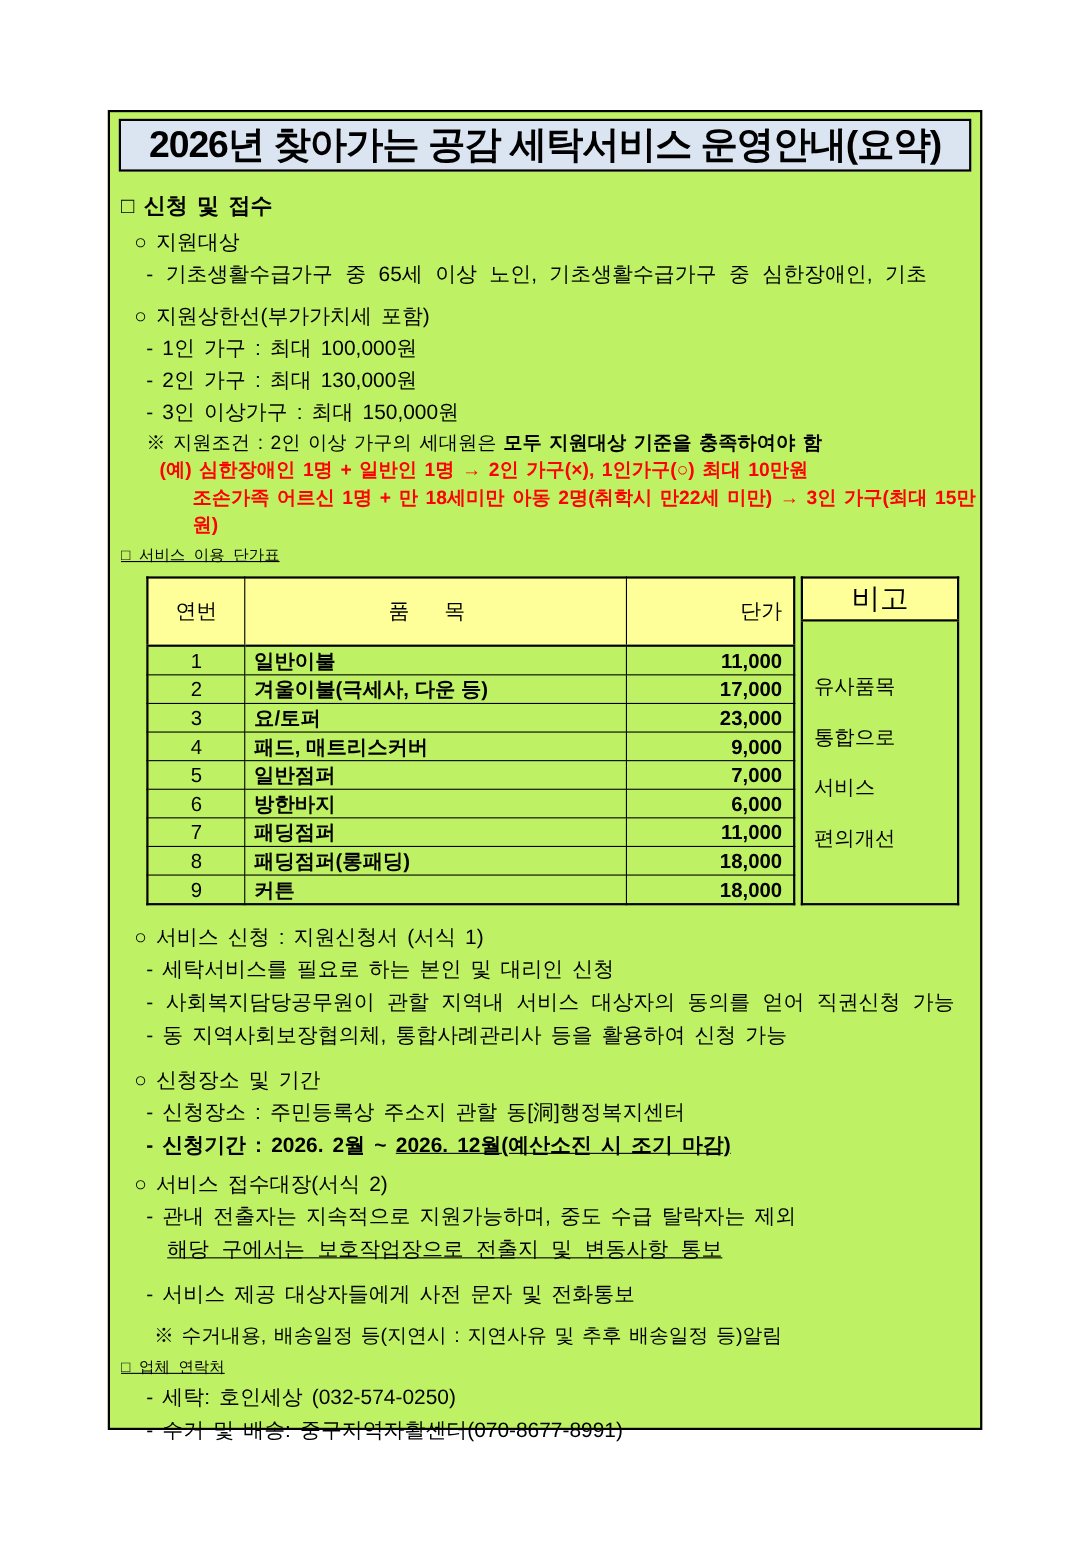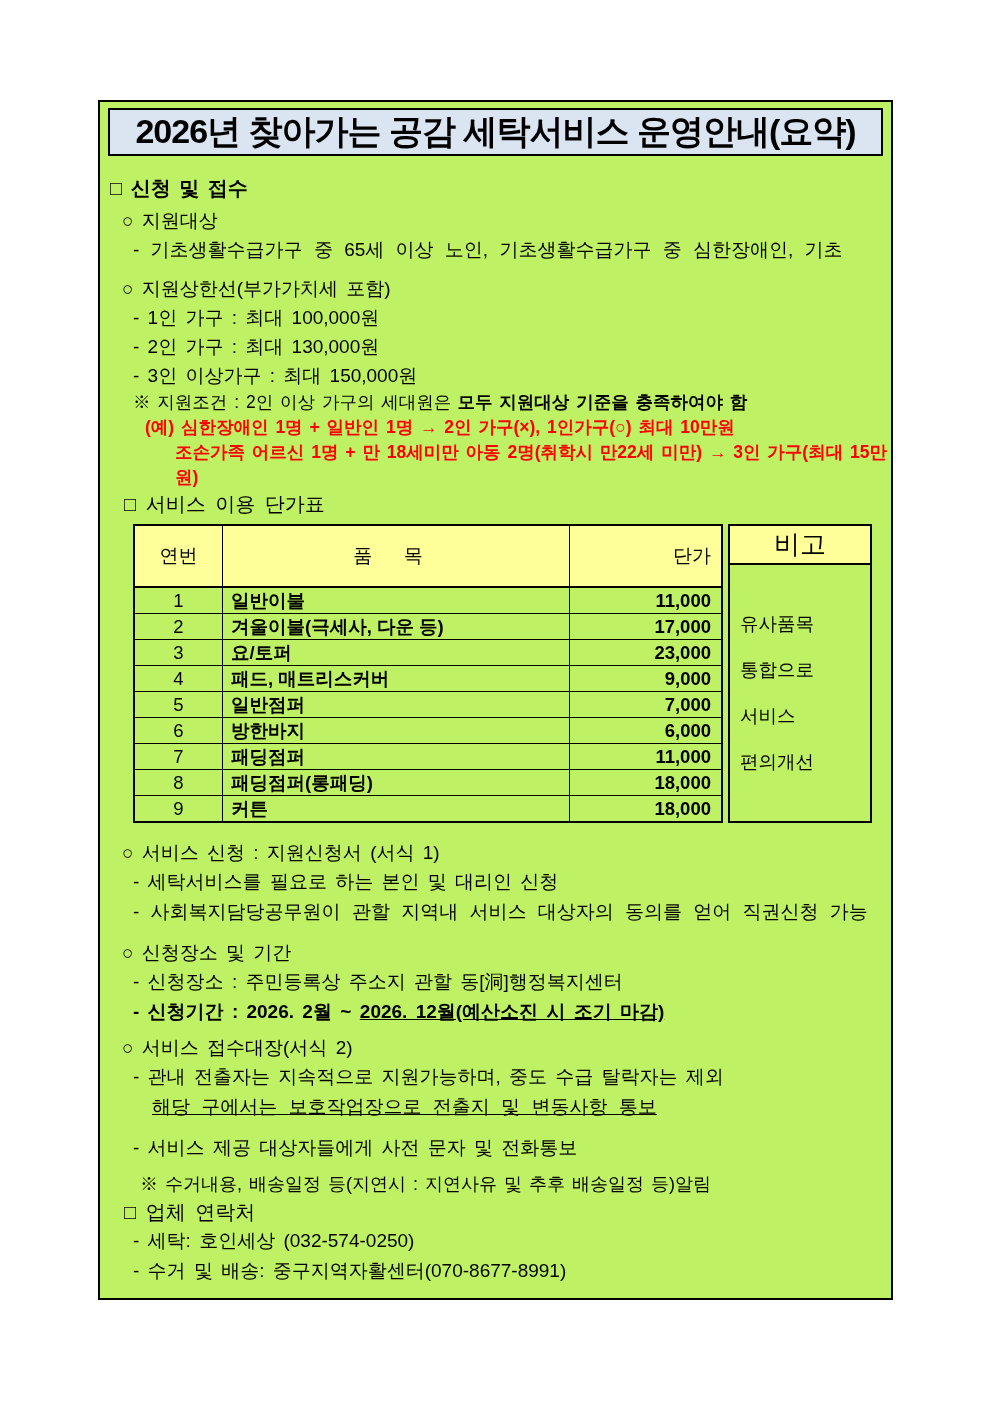--- a/index.html
+++ b/index.html
@@ -5,21 +5,21 @@
   html,body{margin:0;padding:0;background:#ffffff;}
   body{width:992px;height:1403px;position:relative;
        font-family:"Liberation Sans",sans-serif;color:#000;}
   .page{position:absolute;left:98px;top:100px;width:795px;height:1200px;
         border:2px solid #000;box-sizing:border-box;background:#bef264;}
   .title-banner{margin:6px 8px 0 8px;height:48px;background:#dbe5f1;
         border:2px solid #000;box-sizing:border-box;
         display:flex;align-items:center;justify-content:center;}
   .title-banner .t{font-size:34px;font-weight:bold;letter-spacing:-1px;white-space:nowrap;}
   .h-sq-bold{margin:18px 0 0 10px;font-size:20px;font-weight:bold;line-height:28px;word-spacing:3px;}
-  .h-sq{margin-left:24px;font-size:20px;line-height:28px;word-spacing:4px;}
+  .h-sq{margin-left:10px;font-size:14px;line-height:28px;word-spacing:4px;text-decoration:underline;}
   .h-ci{margin-left:22px;font-size:19px;line-height:28px;word-spacing:3px;}
   .li{margin-left:33px;font-size:19px;line-height:30px;word-spacing:3px;}
   .li2{margin-left:52px;font-size:19px;line-height:30px;word-spacing:3px;}
   .li29{margin-left:33px;font-size:19px;line-height:29px;word-spacing:3px;}
   .wide{word-spacing:6px;}
   .cond{margin-left:33px;font-size:17.5px;line-height:25px;word-spacing:2px;}
   .cond .b{font-weight:bold;margin-left:0.35em;}
   .red1{margin-left:45px;font-size:17.5px;line-height:25px;font-weight:bold;color:#ff0000;word-spacing:2px;}
   .red2{margin-left:75px;font-size:17.5px;line-height:25px;font-weight:bold;color:#ff0000;word-spacing:2px;}
   .tbl-wrap{margin:6px 0 0 33px;display:flex;gap:5px;}
@@ -143,20 +143,21 @@
             <div class="note-line">편의개선</div>
           </td>
         </tr>
       </tbody>
     </table>
   </div>
 
   <div class="h-ci mt16">○ 서비스 신청 : 지원신청서 (서식 1)</div>
   <div class="li">- 세탁서비스를 필요로 하는 본인 및 대리인 신청</div>
   <div class="li wide">- 사회복지담당공무원이 관할 지역내 서비스 대상자의 동의를 얻어 직권신청 가능</div>
+  <div class="li">- 동 지역사회보장협의체, 통합사례관리사 등을 활용하여 신청 가능</div>
 
   <div class="h-ci mt12">○ 신청장소 및 기간</div>
   <div class="li">- 신청장소 : 주민등록상 주소지 관할 동[洞]행정복지센터</div>
   <div class="li bold"><span>- 신청기간 : 2026. 2월 ~</span><span class="ul-part">2026. 12월(예산소진 시 조기 마감)</span></div>
 
   <div class="h-ci mt7">○ 서비스 접수대장(서식 2)</div>
   <div class="li">- 관내 전출자는 지속적으로 지원가능하며, 중도 수급 탈락자는 제외</div>
   <div class="li2 ul wide">해당 구에서는 보호작업장으로 전출지 및 변동사항 통보</div>
   <div class="li mt11">- 서비스 제공 대상자들에게 사전 문자 및 전화통보</div>
 

